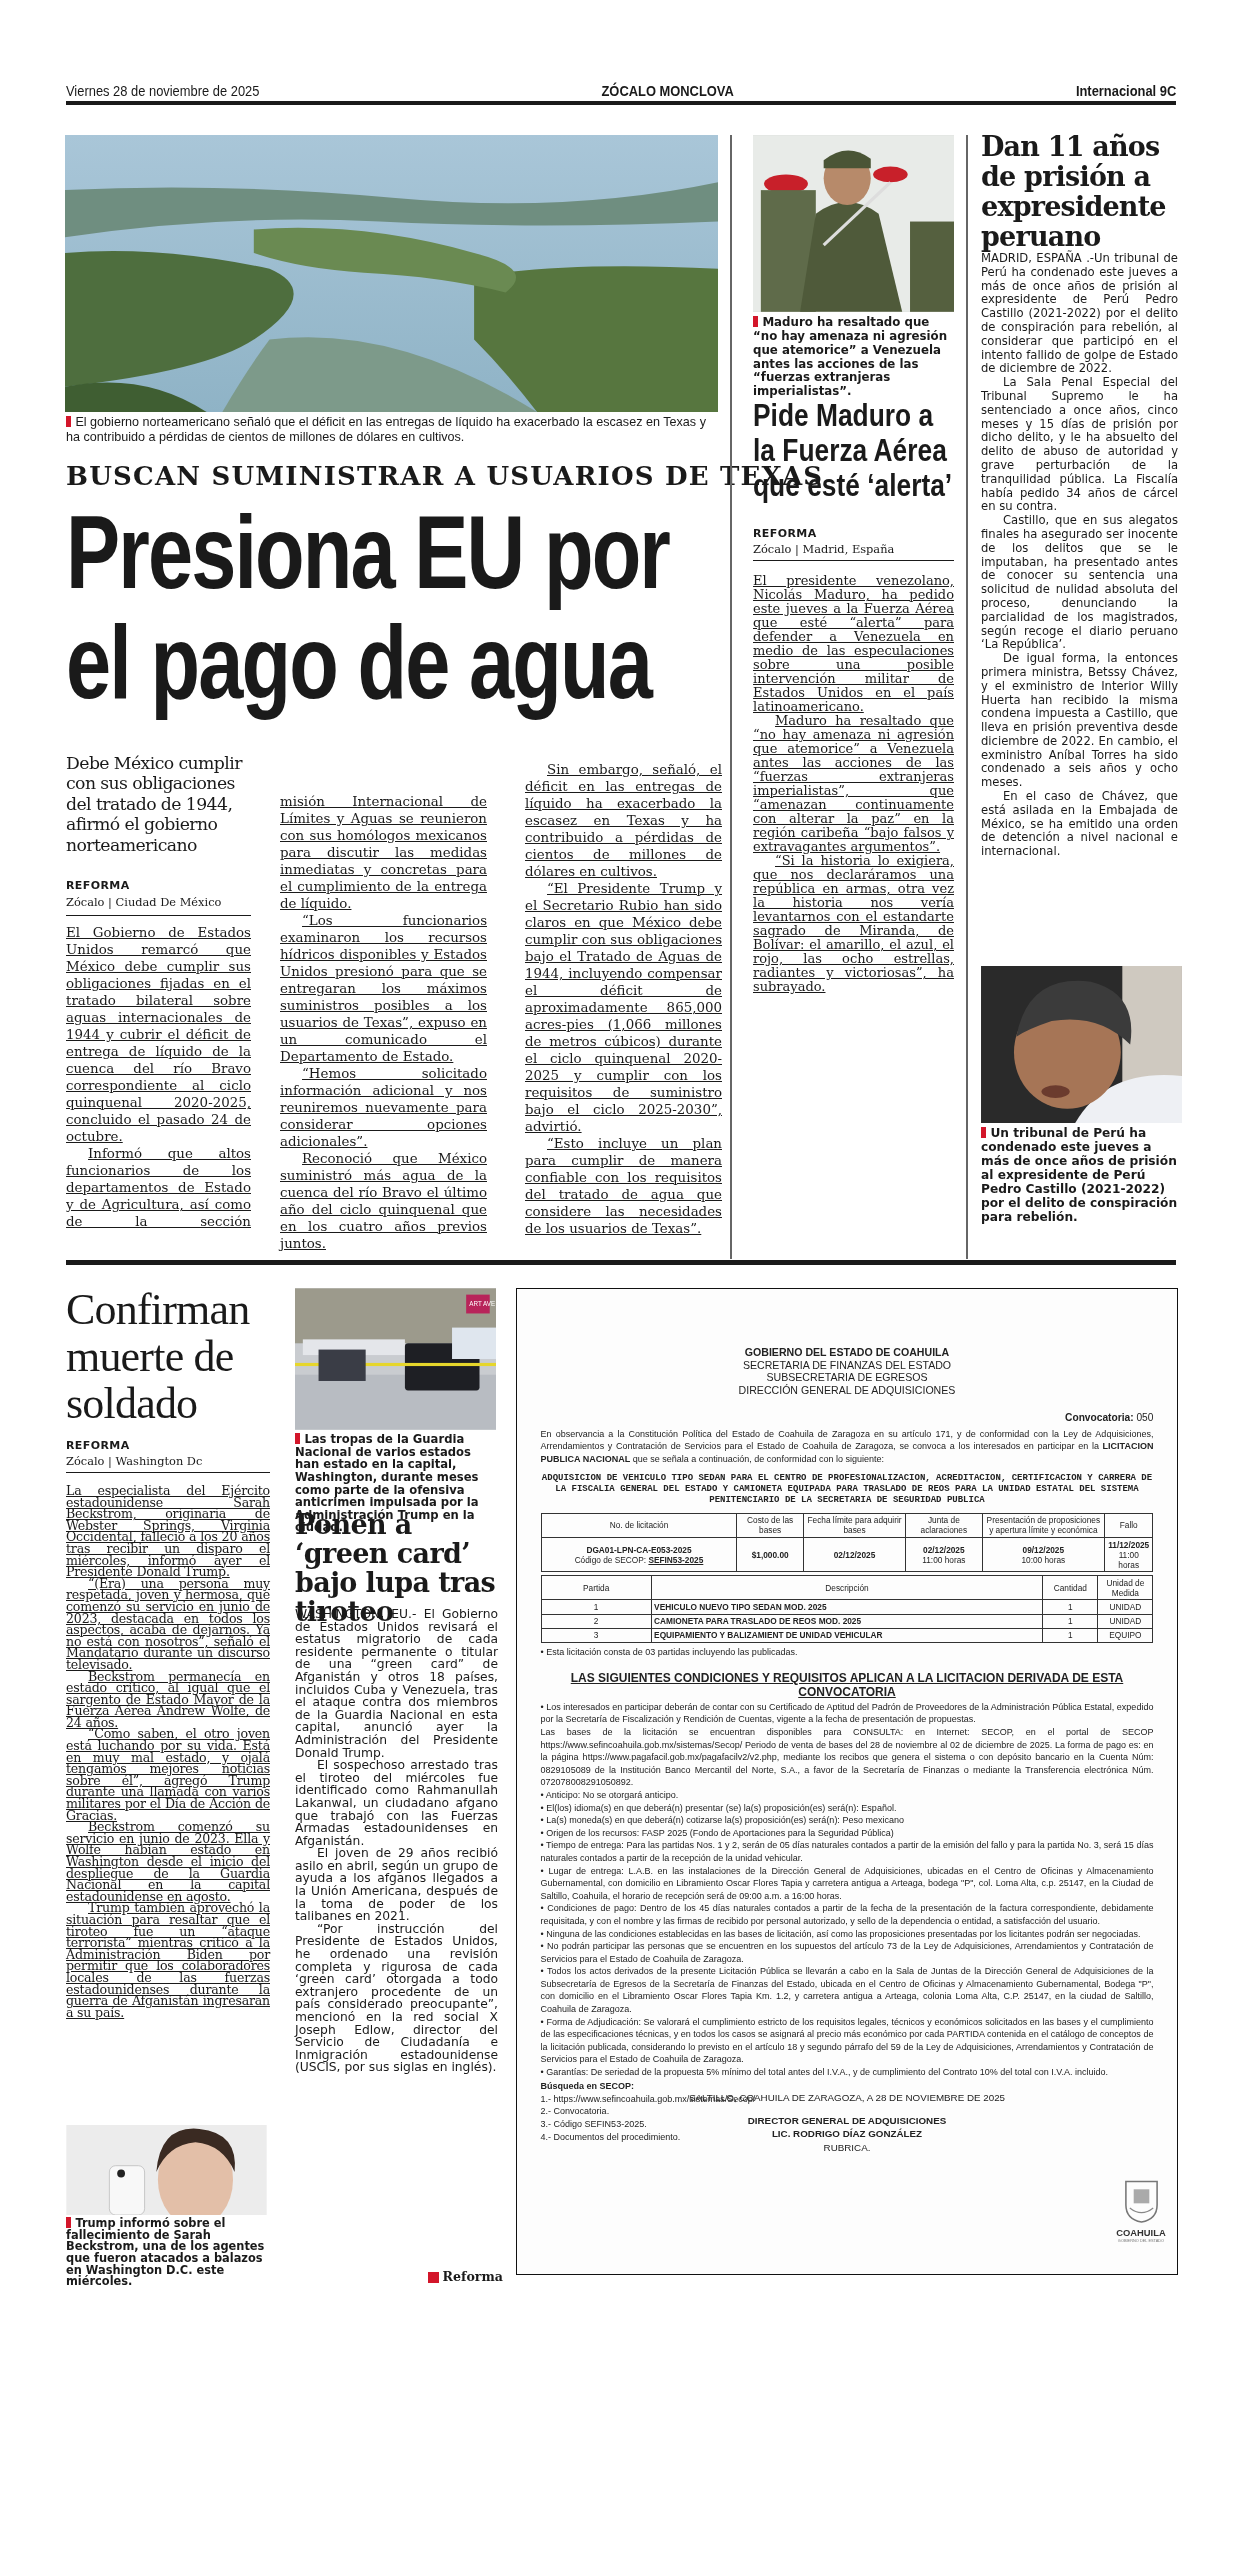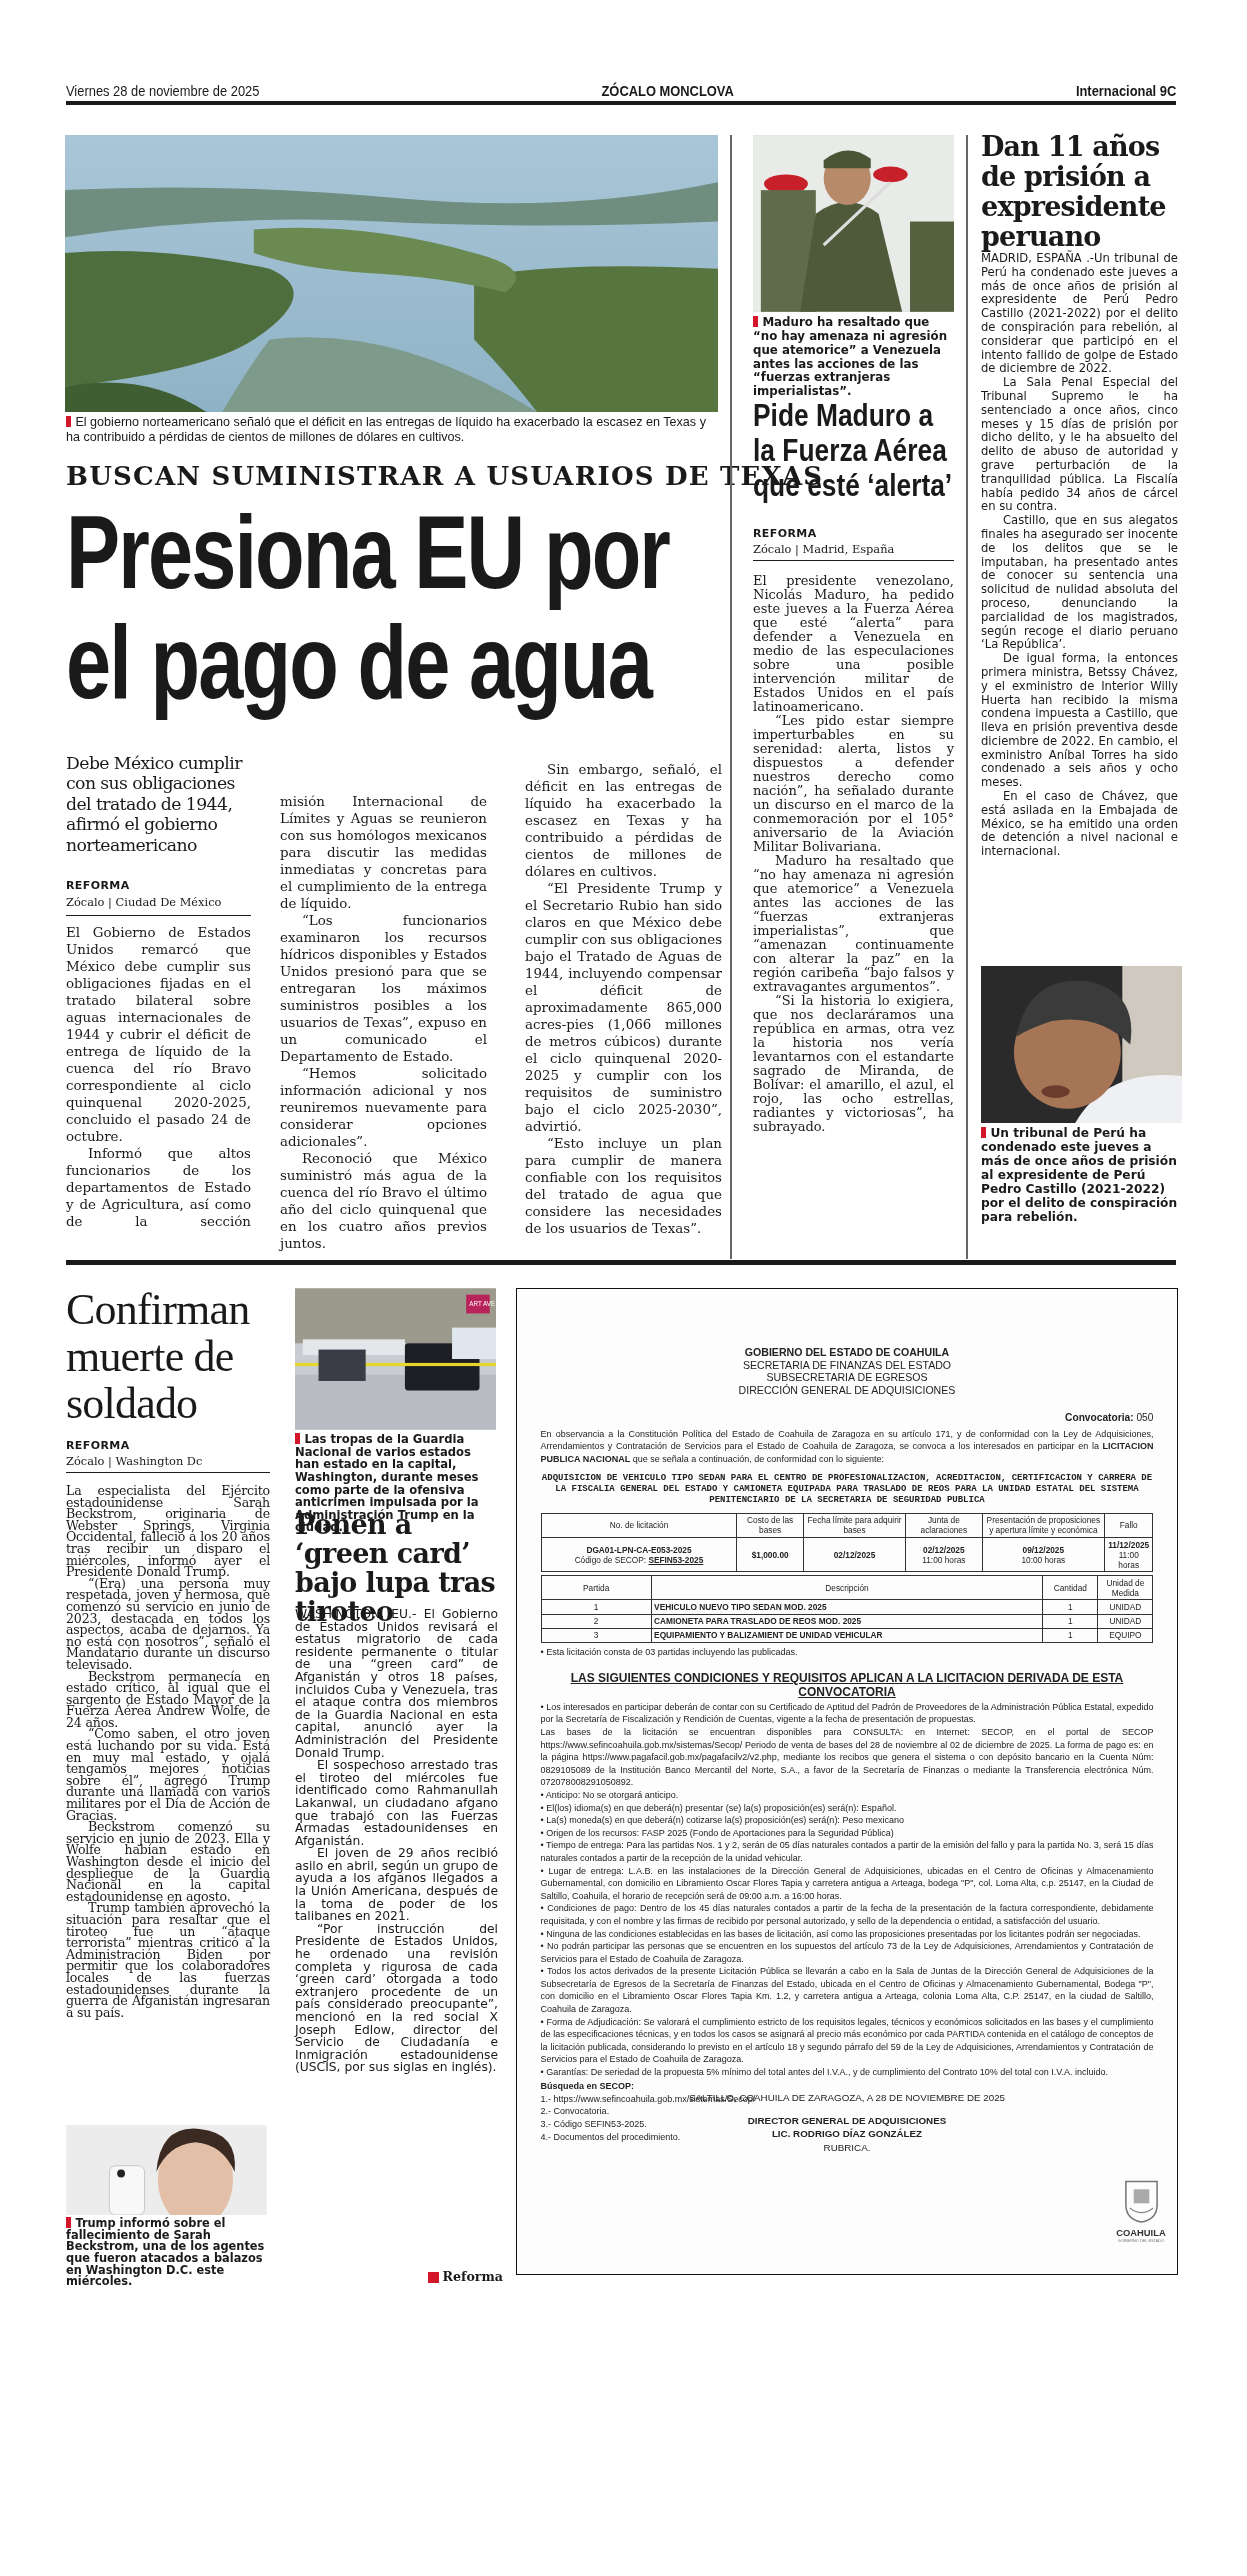--- a/index.html
+++ b/index.html
@@ -8,21 +8,21 @@
   .folio { top: 75px; left: 66px; width: 1110px; height: 23.6px; display: flex; justify-content: space-between; align-items: flex-end; font-family: "Liberation Sans", sans-serif; font-size: 15px; transform: scaleX(0.86); transform-origin: left; width: 1291px; }
   .folio .center { font-weight: bold; }
   .folio .right { font-weight: bold; }
   .rule-thick { background: #1a1a1a; height: 3.9px; }
   .vrule { background: #666; width: 1.6px; }
   .photo { overflow: hidden; }
   .caption { font-family: "DejaVu Sans", sans-serif; font-size: 12.2px; line-height: 14px; font-weight: bold; }
   .caption .mark { display: inline-block; width: 4.7px; height: 11px; background: #d3162a; margin-right: 4.7px; vertical-align: -0.8px; }
   .caption-condensed { font-family: "Liberation Sans", sans-serif; font-size: 12.6px; line-height: 15px; transform-origin: left top; }
   .body-serif { font-family: "DejaVu Serif", serif; font-size: 13.4px; line-height: 17px; text-align: justify; hyphens: auto; }
-  .body-serif p { text-indent: 22px; }
+  .body-serif p { text-indent: 22px; text-decoration: underline; }
   .body-serif p.first { text-indent: 0; }
   .body-sans { font-family: "DejaVu Sans", sans-serif; font-size: 12.2px; line-height: 15px; text-align: justify; }
   .body-sans p { text-indent: 22px; }
   .body-sans p.first { text-indent: 0; }
   .byline-agency { font-family: "DejaVu Sans", sans-serif; font-weight: bold; font-size: 11px; letter-spacing: 0.4px; }
   .byline-place { font-family: "DejaVu Serif", serif; font-size: 11.4px; }
   .byline-rule { height: 1.2px; background: #1a1a1a; }
   
   .notice { border: 1.6px solid #111; background: #fdfdfd; font-family: "Liberation Sans", sans-serif; color: #222; }
   .notice-head { text-align: center; font-size: 10.6px; line-height: 12.6px; }
@@ -112,21 +112,20 @@
   <span class="mark"></span><span>Maduro ha resaltado que “no hay amenaza ni agresión que atemorice” a Venezuela antes las acciones de las “fuerzas extranjeras imperialistas”.</span>
 </div>
 <div class="abs" style="top:398px;left:753px;width:236px;font-family:'Liberation Sans',sans-serif;font-weight:bold;font-size:31px;line-height:35px;transform:scaleX(0.85);transform-origin:left top;">Pide Maduro a la Fuerza Aérea que esté ‘alerta’</div>
 <div class="abs" style="top:527px;left:753px;width:201px;">
   <div class="byline-agency">REFORMA</div>
   <div class="byline-place" style="margin-top:1.6px;">Zócalo | Madrid, España</div>
   <div class="byline-rule" style="margin-top:4.7px;"></div>
 </div>
 <div class="abs body-serif" style="top:574px;left:753px;width:201px;font-size:13px;line-height:14px;">
   <p class="first">El presidente venezolano, Nicolás Maduro, ha pedido este jueves a la Fuerza Aérea que esté “alerta” para defender a Venezuela en medio de las especulaciones sobre una posible intervención militar de Estados Unidos en el país latinoamericano.</p>
-  <p>“Les pido estar siempre imperturbables en su serenidad: alerta, listos y dispuestos a defender nuestros derecho como nación”, ha señalado durante un discurso en el marco de la conmemoración por el 105° aniversario de la Aviación Militar Bolivariana.</p>
   <p>Maduro ha resaltado que “no hay amenaza ni agresión que atemorice” a Venezuela antes las acciones de las “fuerzas extranjeras imperialistas”, que “amenazan continuamente con alterar la paz” en la región caribeña “bajo falsos y extravagantes argumentos”.</p>
   <p>“Si la historia lo exigiera, que nos declaráramos una república en armas, otra vez la historia nos vería levantarnos con el estandarte sagrado de Miranda, de Bolívar: el amarillo, el azul, el rojo, las ocho estrellas, radiantes y victoriosas”, ha subrayado.</p>
 </div>
 
 <div class="abs vrule" style="top:135px;left:966px;height:1124px;"></div>
 
 <div class="abs" style="top:132px;left:981px;width:197px;font-family:'DejaVu Serif',serif;font-weight:bold;font-size:27px;line-height:30px;letter-spacing:-0.8px;">Dan 11 años de prisión a expresidente peruano</div>
 <div class="abs body-sans" style="top:252px;left:981px;width:197px;font-size:11.6px;line-height:13.8px;">
   <p class="first">MADRID, ESPAÑA .-Un tribunal de Perú ha condenado este jueves a más de once años de prisión al expresidente de Perú Pedro Castillo (2021-2022) por el delito de conspiración para rebelión, al considerar que participó en el intento fallido de golpe de Estado de diciembre de 2022.</p>
   <p>La Sala Penal Especial del Tribunal Supremo le ha sentenciado a once años, cinco meses y 15 días de prisión por dicho delito, y le ha absuelto del delito de abuso de autoridad y grave perturbación de la tranquilidad pública. La Fiscalía había pedido 34 años de cárcel en su contra.</p>

